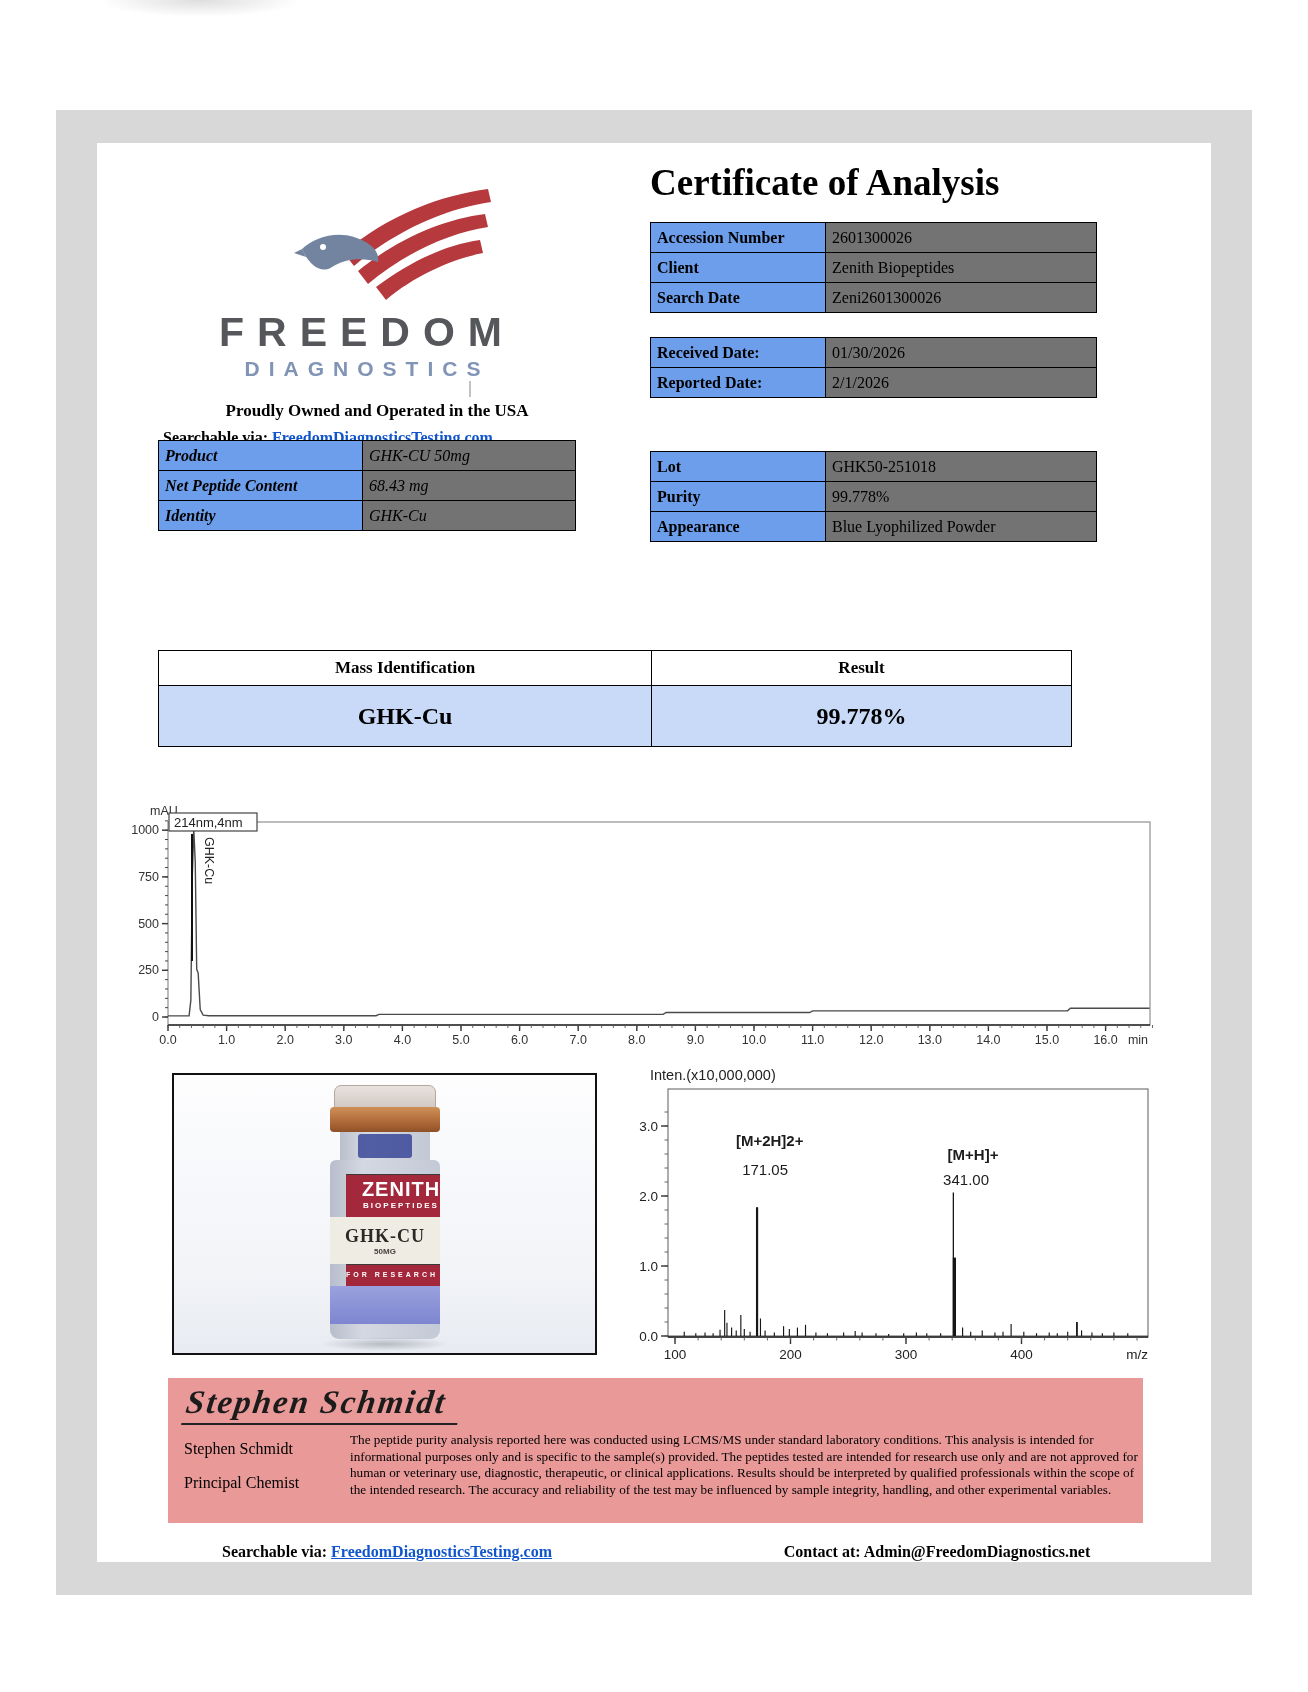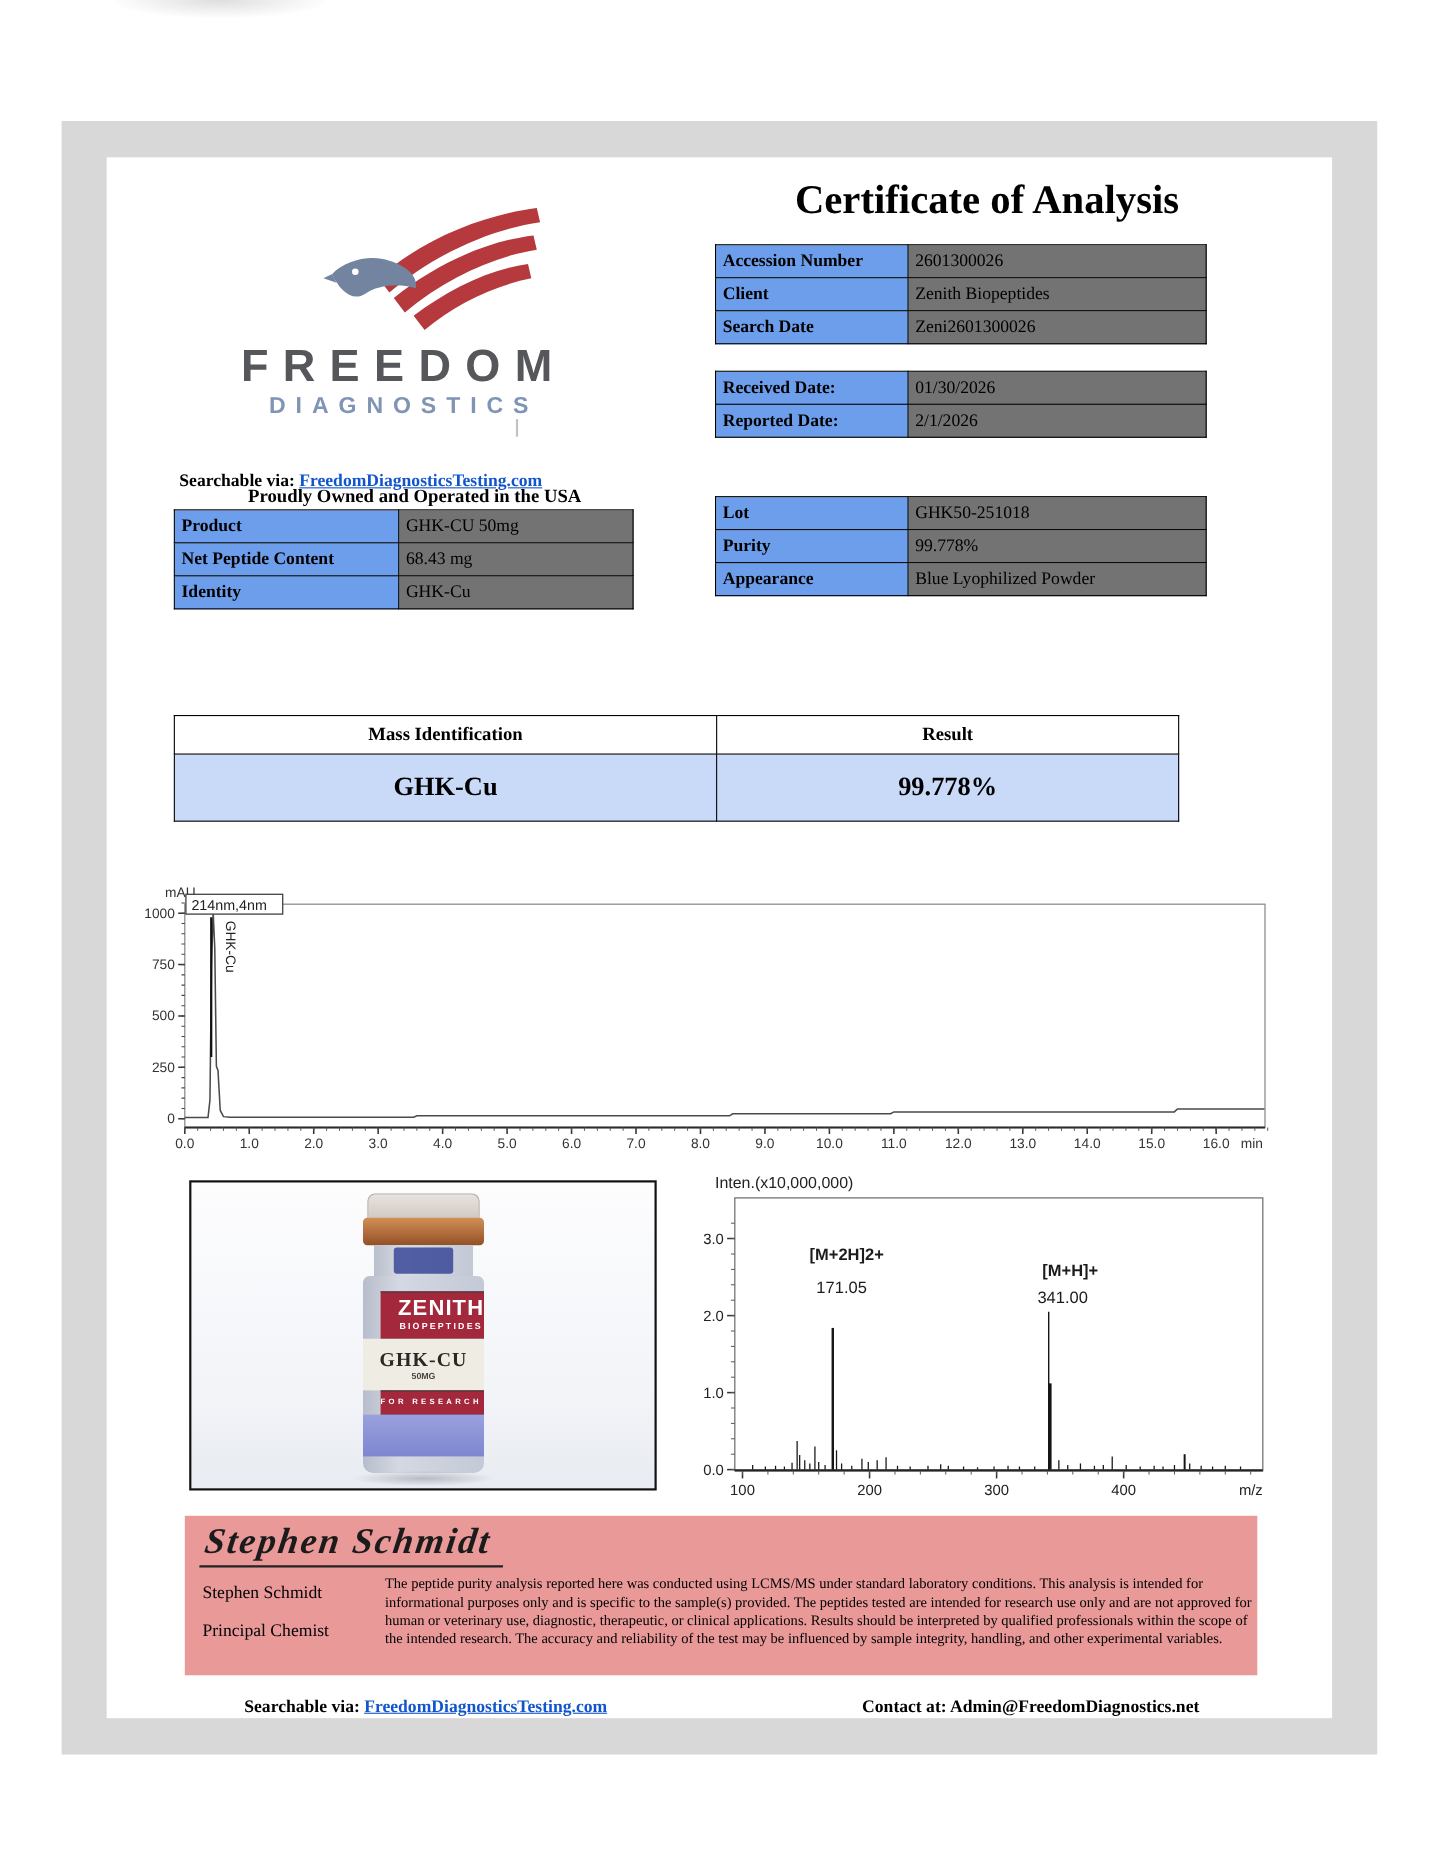--- a/index.html
+++ b/index.html
@@ -11,25 +11,25 @@
   #page{position:absolute;left:97px;top:143px;width:1114px;height:1419px;background:#fff;}
   .abs{position:absolute;}
   
   .logo-word{left:100px;top:166px;width:340px;text-align:center;
              font-family:"Liberation Sans",sans-serif;font-weight:bold;font-size:41px;
              letter-spacing:13px;color:#56575b;}
   .logo-sub{left:100px;top:214px;width:340px;text-align:center;
             font-family:"Liberation Sans",sans-serif;font-weight:bold;font-size:21px;
             letter-spacing:9px;color:#8094b6;}
   .logo-divider{left:372px;top:238px;width:2px;height:16px;background:#c2c2c2;}
-  .tagline{left:90px;top:258px;width:380px;text-align:center;font-weight:bold;font-size:17px;margin-top:40px;}
+  .tagline{left:90px;top:258px;width:380px;text-align:center;font-weight:bold;font-size:17px;}
   .searchable-top{left:66px;top:286px;font-weight:bold;font-size:16px;}
   a.doclink{color:#1155cc;text-decoration:underline;font-weight:bold;}
   
-  .coa-title{left:553px;top:18px;width:422px;text-align:right;font-weight:bold;font-size:37px;font-family:Liberation Serif, serif;}
+  .coa-title{left:553px;top:18px;width:422px;text-align:left;font-weight:bold;font-size:37px;font-family:Liberation Serif, serif;}
   table.info{position:absolute;border-collapse:collapse;}
   table.info td{border:1px solid #000;height:29px;padding:0 6px;font-size:16px;line-height:28px;}
   td.lbl{background:#6d9eeb;font-weight:bold;}
   td.val{background:#737373;}
   
   .banner{left:61px;top:422px;width:914px;height:55px;background:#ea9999;border:2px solid #1a1a1a;
           box-sizing:border-box;display:flex;align-items:center;justify-content:center;
           font-weight:bold;font-size:17px;text-align:center;}
   
   .mass-table{left:61px;top:507px;width:914px;border-collapse:collapse;position:absolute;}
@@ -127,21 +127,21 @@
             <td class="lbl" style="width:162px">Received Date:</td>
           <td class="val" style="width:258px">01/30/2026</td>
           </tr>
       <tr>
             <td class="lbl">Reported Date:</td>
           <td class="val">2/1/2026</td>
           </tr>
     </tbody>
       </table>
 
-    <table class="info" style="left:61px;top:320px;">
+    <table class="info" style="left:61px;top:297px;font-style:italic;">
       <tbody>
           <tr>
             <td class="lbl" style="width:191px">Product</td>
           <td class="val" style="width:200px">GHK-CU 50mg</td>
           </tr>
       <tr>
             <td class="lbl">Net Peptide Content</td>
           <td class="val">68.43 mg</td>
           </tr>
       <tr>

